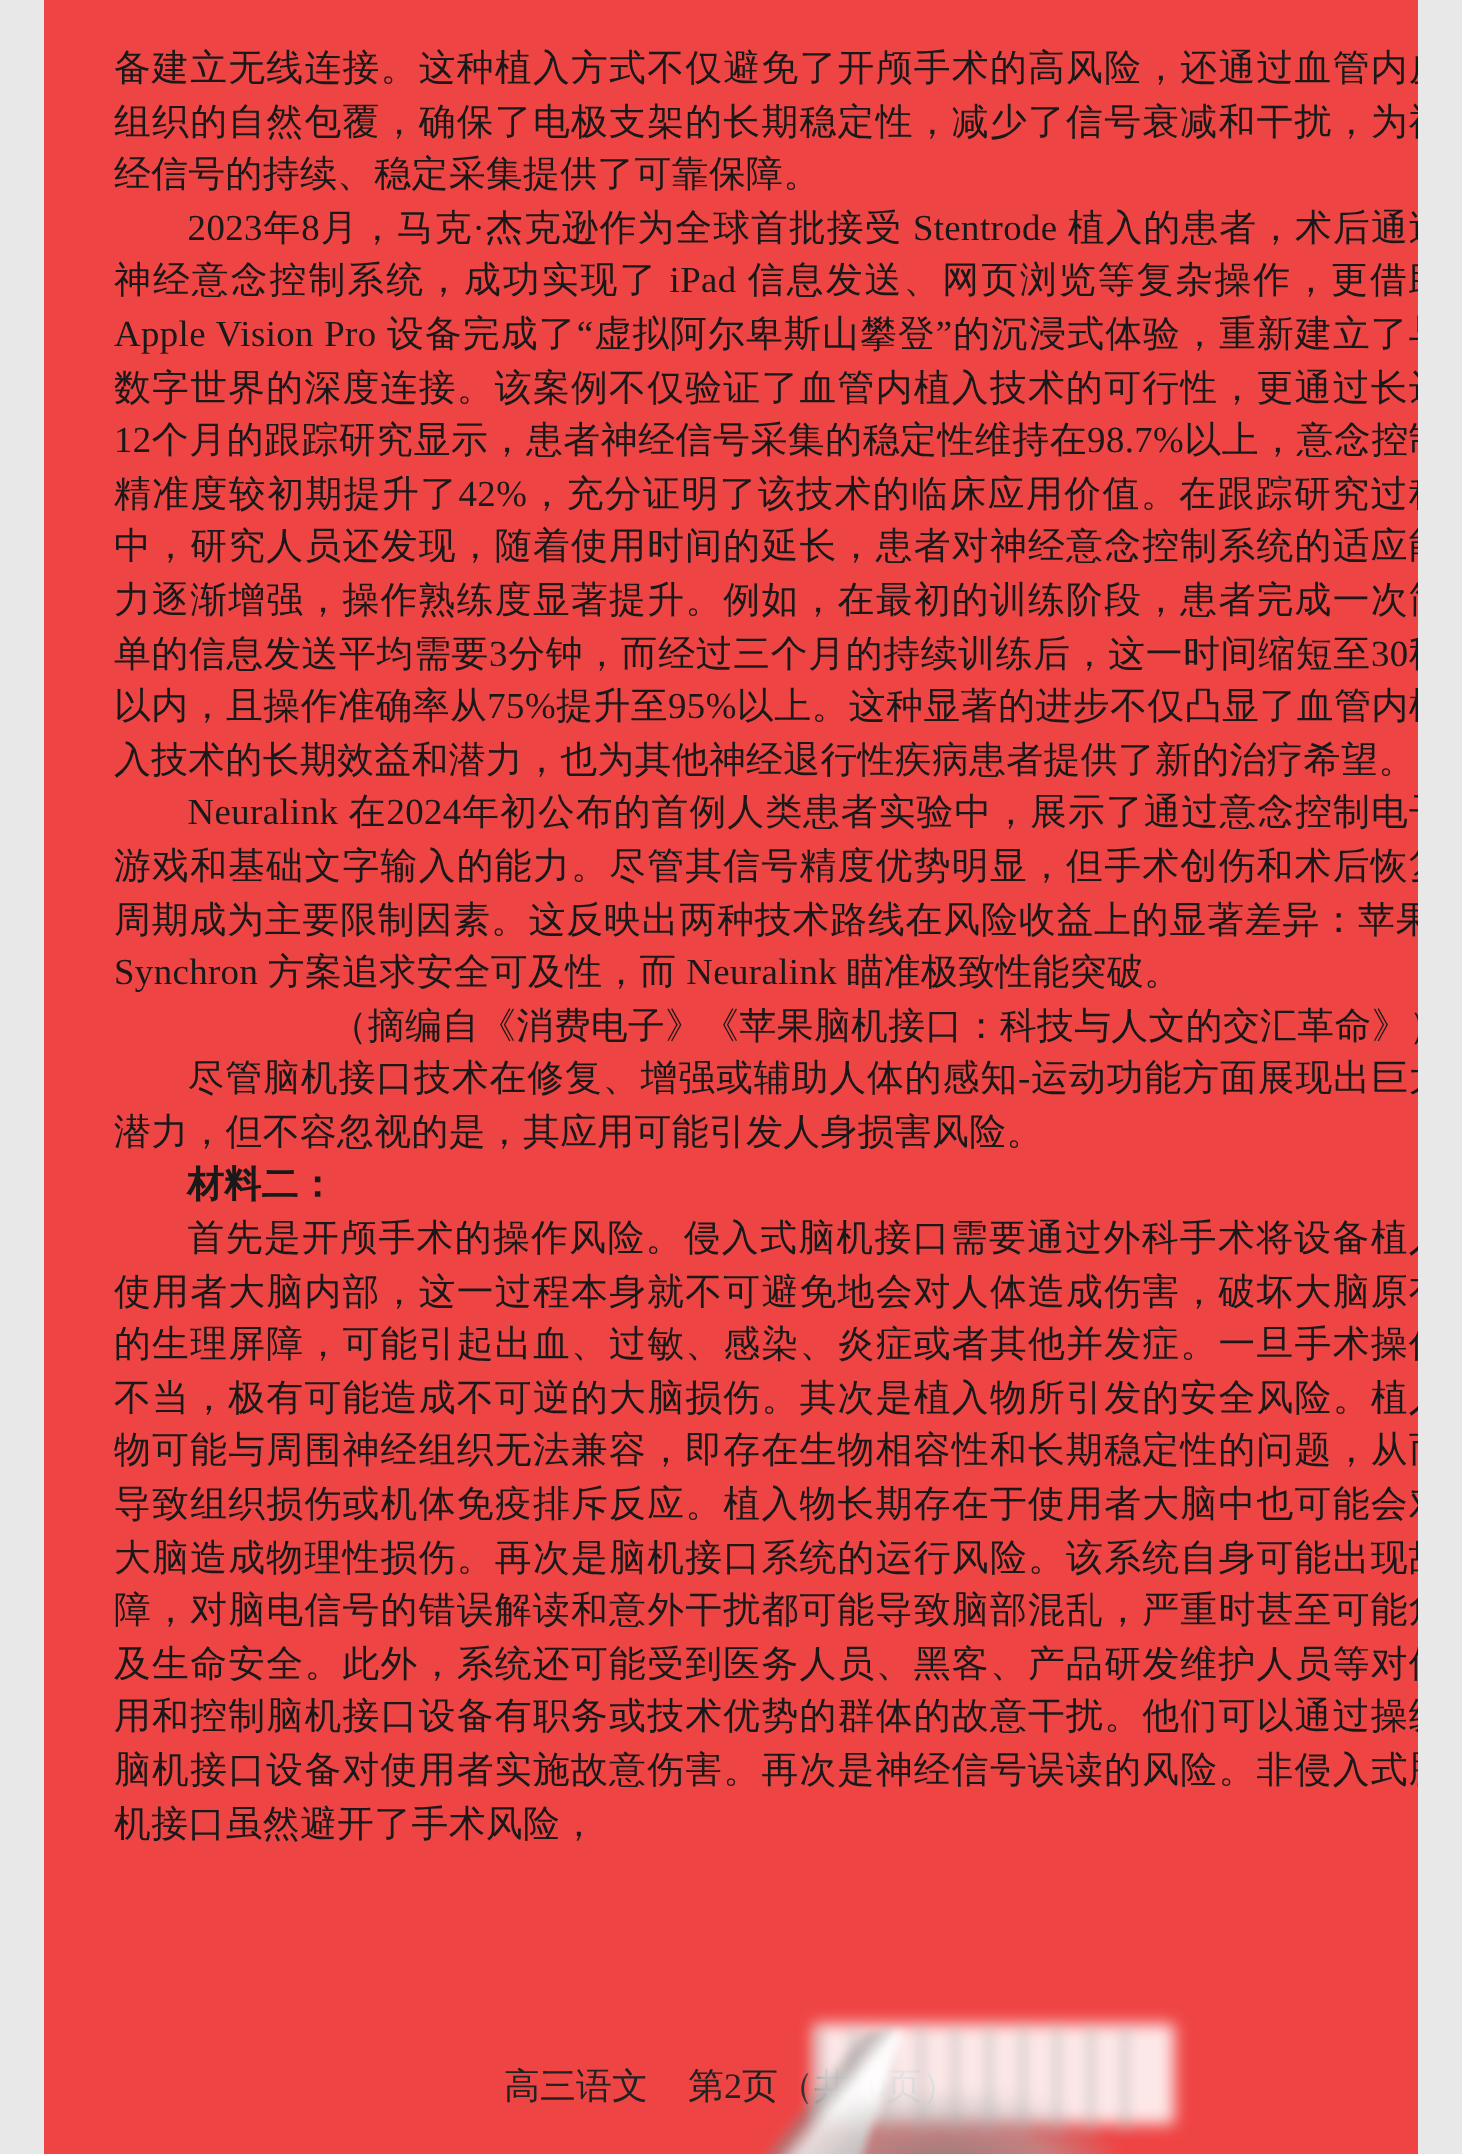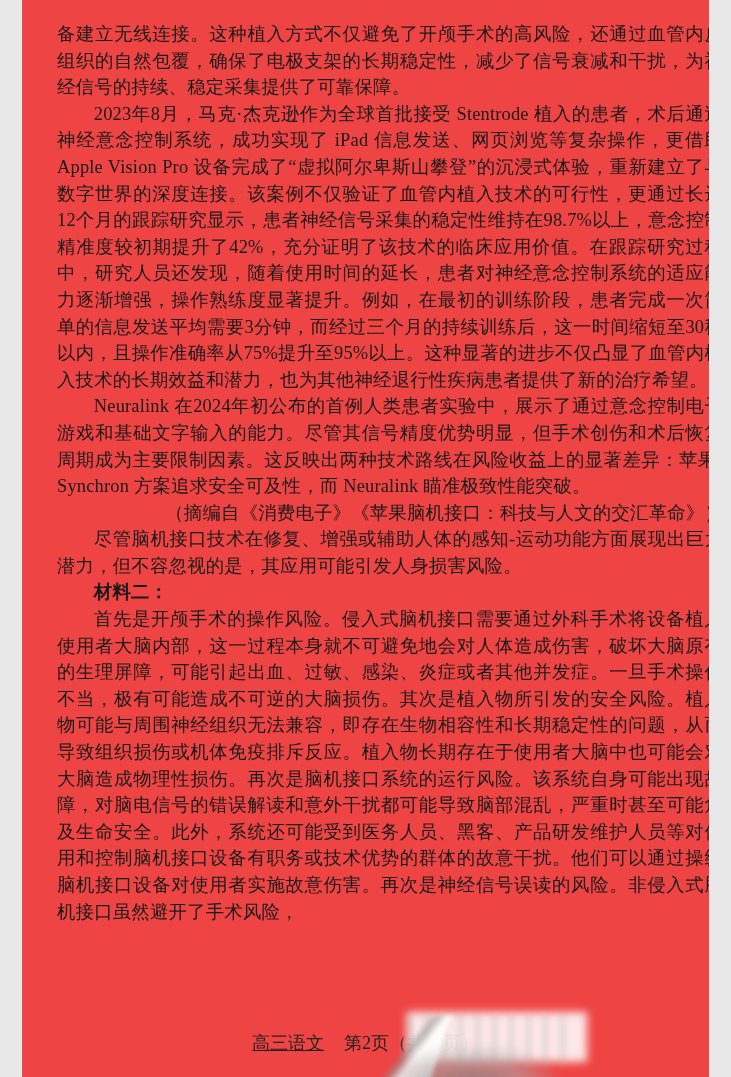--- a/index.html
+++ b/index.html
@@ -46,21 +46,20 @@
     left: 0;
     right: 0;
     top: 1031px;
     text-align: center;
     font-size: 18px;
     color: #222222;
     white-space: nowrap;
   }
   .footer .footer-subject {
     margin-right: 20px;
-    text-decoration: underline;
   }
   
   .smudge {
     position: absolute;
     left: 340px;
     top: 1002px;
     width: 250px;
     height: 75px;
     pointer-events: none;
   }

